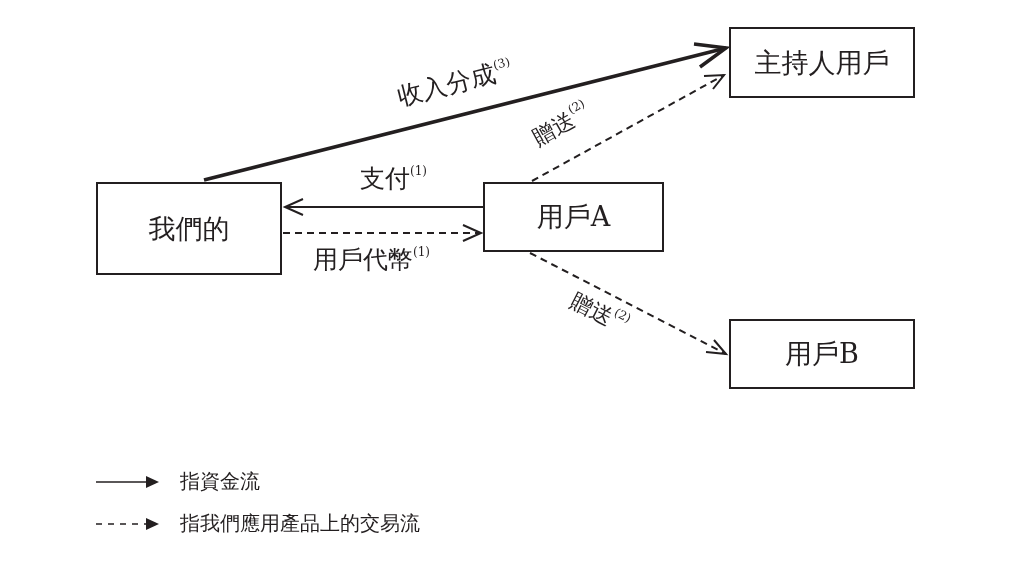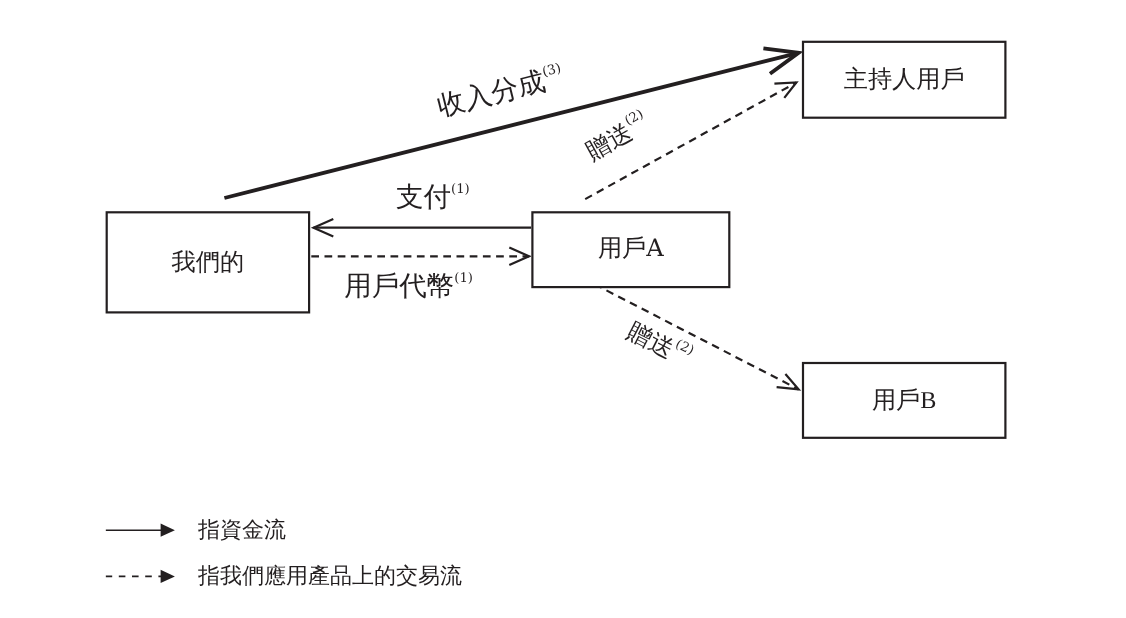--- a/index.html
+++ b/index.html
@@ -1,21 +1,21 @@
 <!DOCTYPE html>
 <html><head>
   <meta charset="utf-8">
   <style>
     html, body { margin: 0; padding: 0; background: #ffffff; }
     body { width: 1024px; height: 562px; position: relative; overflow: hidden;
            font-family: "DejaVu Serif", "Liberation Serif", serif; color: #231f20; }
     svg.diagram { position: absolute; left: 0; top: 0; }
     .node { position: absolute; border: 2px solid #231f20; box-sizing: border-box;
             display: flex; align-items: center; justify-content: center; text-align: right;
-            background: #fff; font-size: 22px; line-height: 36px; margin-top: 10px; }
+            background: #fff; font-size: 27px; line-height: 36px; }
     .lbl { position: absolute; font-size: 25px; white-space: nowrap; transform-origin: left bottom; }
     .lbl sup { font-size: 12px; vertical-align: 12px; }
     .legend-row { position: absolute; left: 96px; display: flex; align-items: center; font-size: 20px; }
     .legend-row svg { margin-right: 20px; }
   </style>
 </head>
 <body>
 
 <svg class="diagram" width="1024" height="562">
 
@@ -37,21 +37,21 @@
 
 <div class="node" style="left:96px;top:182px;width:186px;height:93px;flex-direction:column;">
   <span>我們的</span>
 </div>
 <div class="node" style="left:483px;top:182px;width:181px;height:70px;">
   <span>用戶A</span>
 </div>
 <div class="node" style="left:729px;top:27px;width:186px;height:71px;">
   <span>主持人用戶</span>
 </div>
-<div class="node" style="left:729px;top:319px;width:186px;height:70px;font-family:Liberation Serif, serif;">
+<div class="node" style="left:729px;top:319px;width:186px;height:70px;">
   <span>用戶B</span>
 </div>
 
 <div class="lbl" style="left:402px;top:80px;transform:rotate(-14deg);">
   <span>收入分成</span><sup>(3)</sup>
 </div>
 <div class="lbl" style="left:542px;top:122px;font-size:22px;transform:rotate(-29deg);">
   <span>贈送</span><sup>(2)</sup>
 </div>
 <div class="lbl" style="left:360px;top:162px;">

